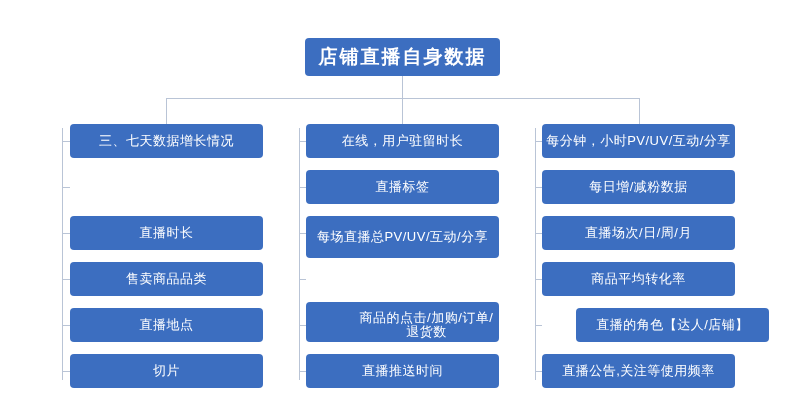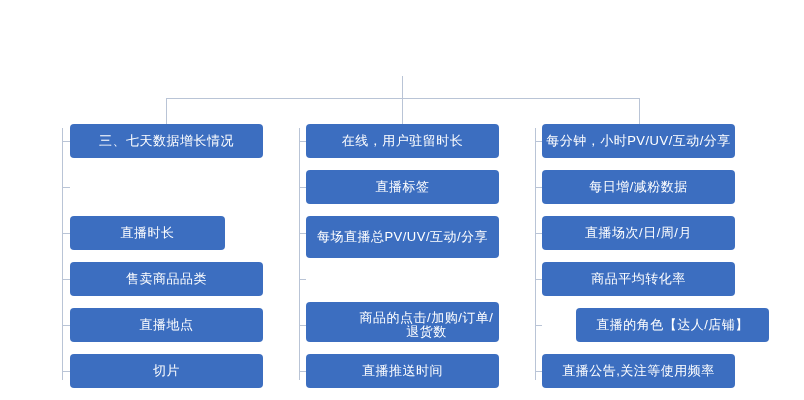--- a/index.html
+++ b/index.html
@@ -49,35 +49,38 @@
     position: absolute;
     height: 0;
     border-top: 1px solid #b9c4d6;
   }
 </style>
 </head>
 <body>
 
 <div id="diagram">
 
+  <div class="node root" style="left:305px; top:38px; width:195px; height:38px;">
+    <span>店铺直播自身数据</span>
+  </div>
 
   <div class="v-line" style="left:402px; top:76px; height:22px;"></div>
   <div class="h-line" style="left:166px; top:98px; width:473px;"></div>
   <div class="v-line" style="left:166px; top:98px; height:30px;"></div>
   <div class="v-line" style="left:402px; top:98px; height:30px;"></div>
   <div class="v-line" style="left:639px; top:98px; height:30px;"></div>
 
   <div class="v-line" style="left:62px; top:128px; height:252px;"></div>
   <div class="v-line" style="left:299px; top:128px; height:252px;"></div>
   <div class="v-line" style="left:535px; top:128px; height:252px;"></div>
 
   <div class="node leaf" style="left:70px; top:124px; width:193px; height:34px;">
     <span>三、七天数据增长情况</span>
   </div>
-  <div class="node leaf" style="left:70px; top:216px; width:155px; height:34px;">
+  <div class="node leaf" style="left:70px; top:216px; width:193px; height:34px;">
     <span>直播时长</span>
   </div>
   <div class="node leaf" style="left:70px; top:262px; width:193px; height:34px;">
     <span>售卖商品品类</span>
   </div>
   <div class="node leaf" style="left:70px; top:308px; width:193px; height:34px;">
     <span>直播地点</span>
   </div>
   <div class="node leaf" style="left:70px; top:354px; width:193px; height:34px;">
     <span>切片</span>

